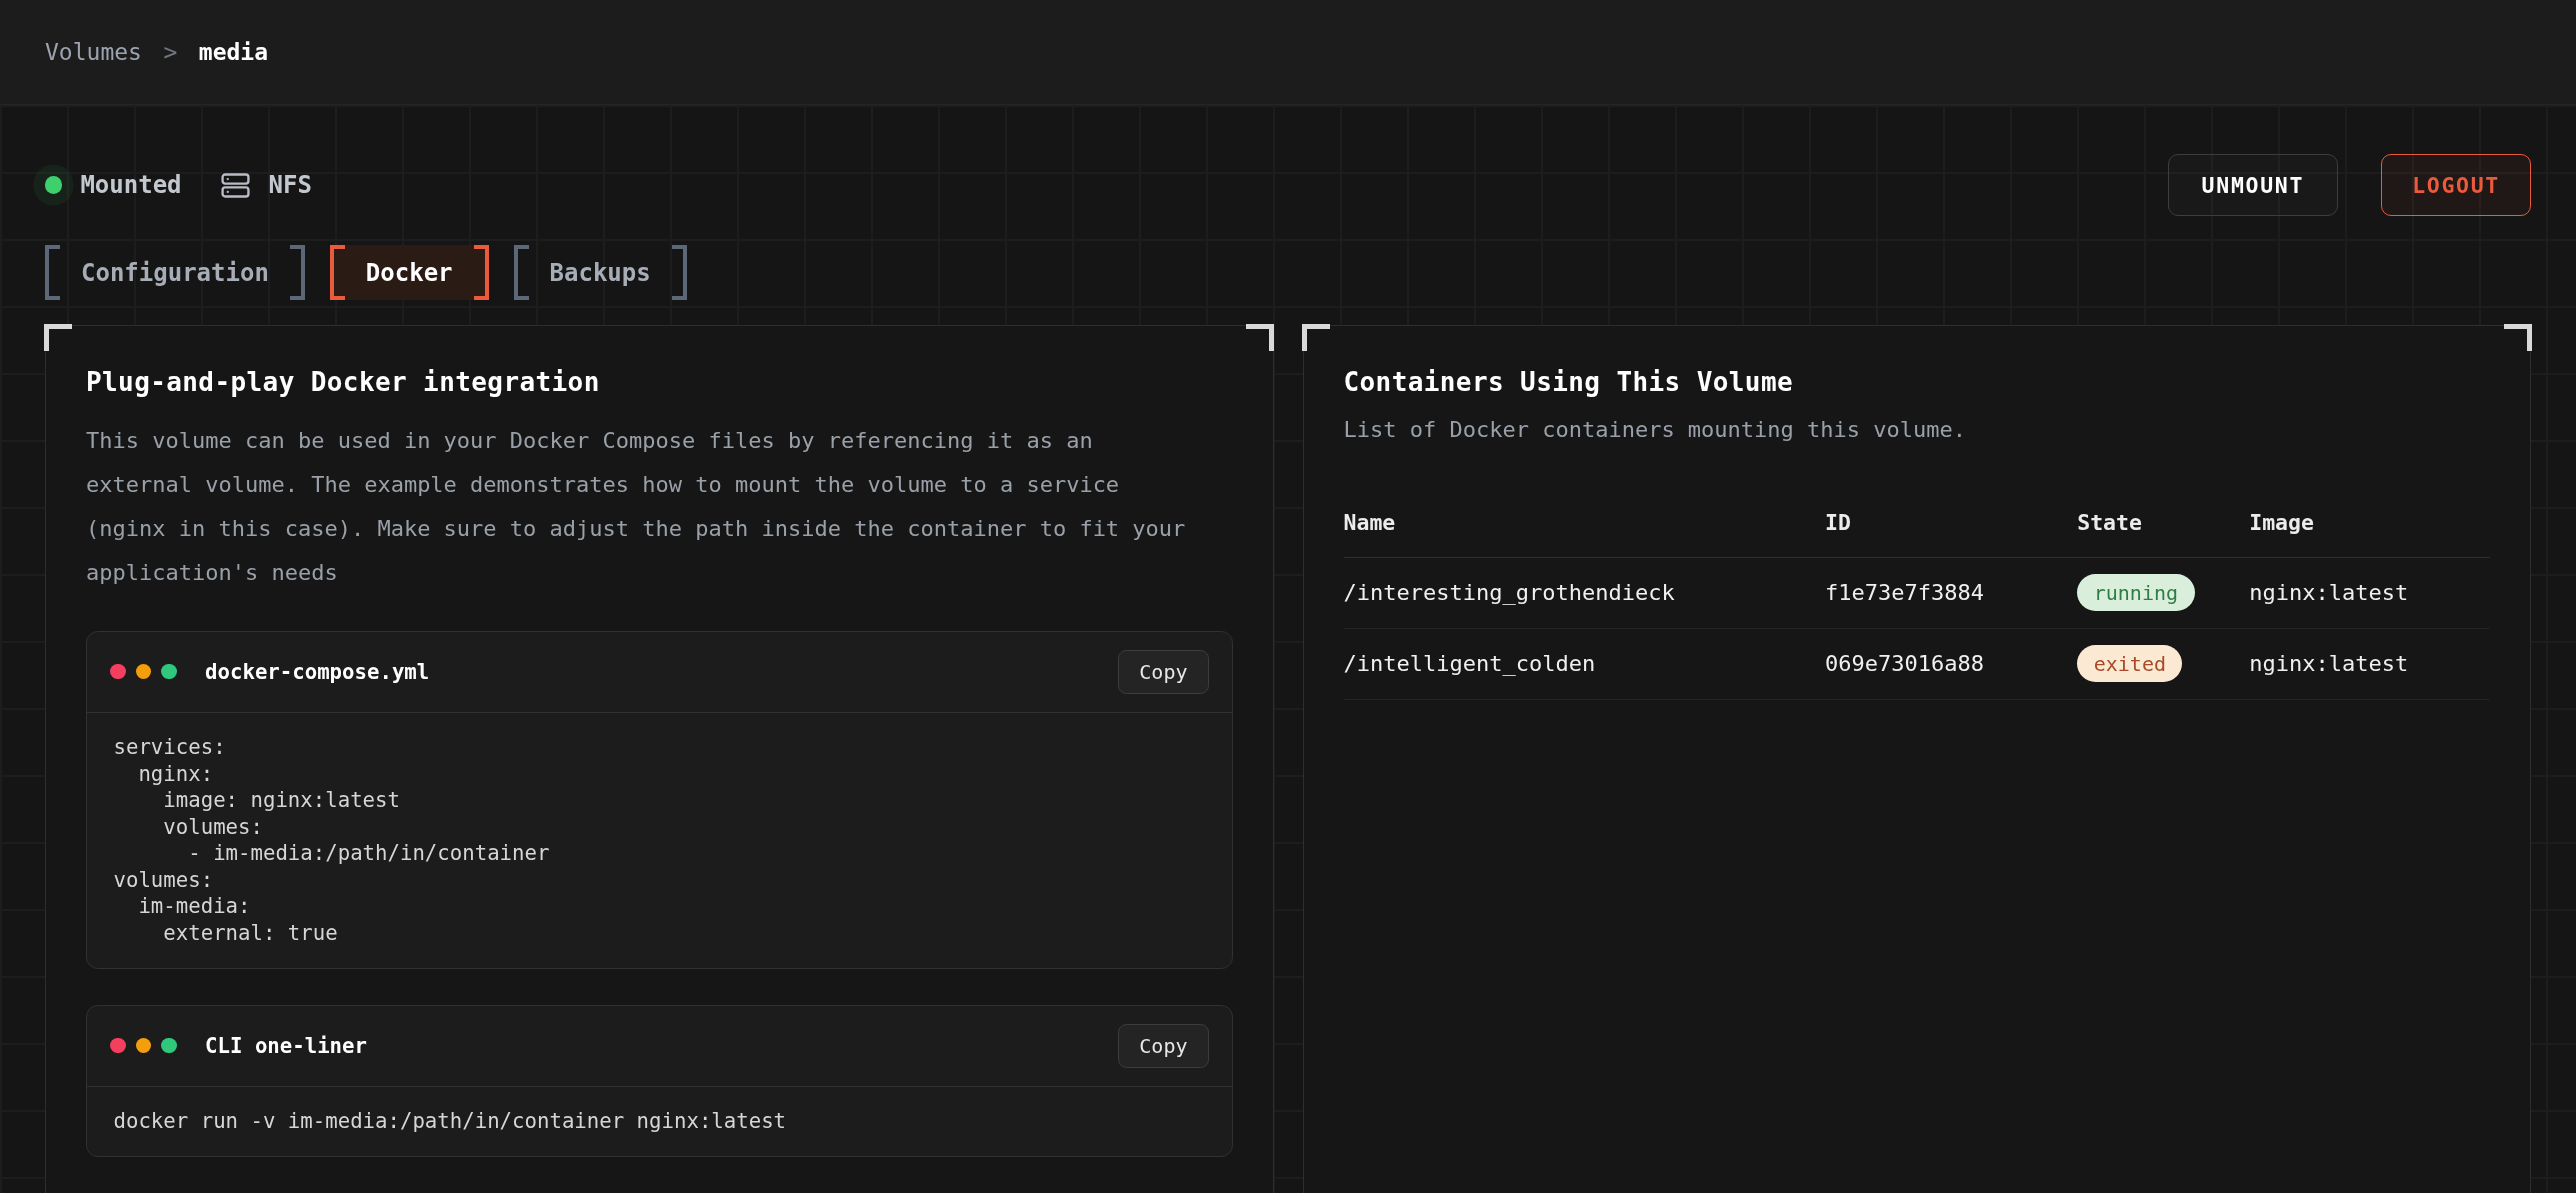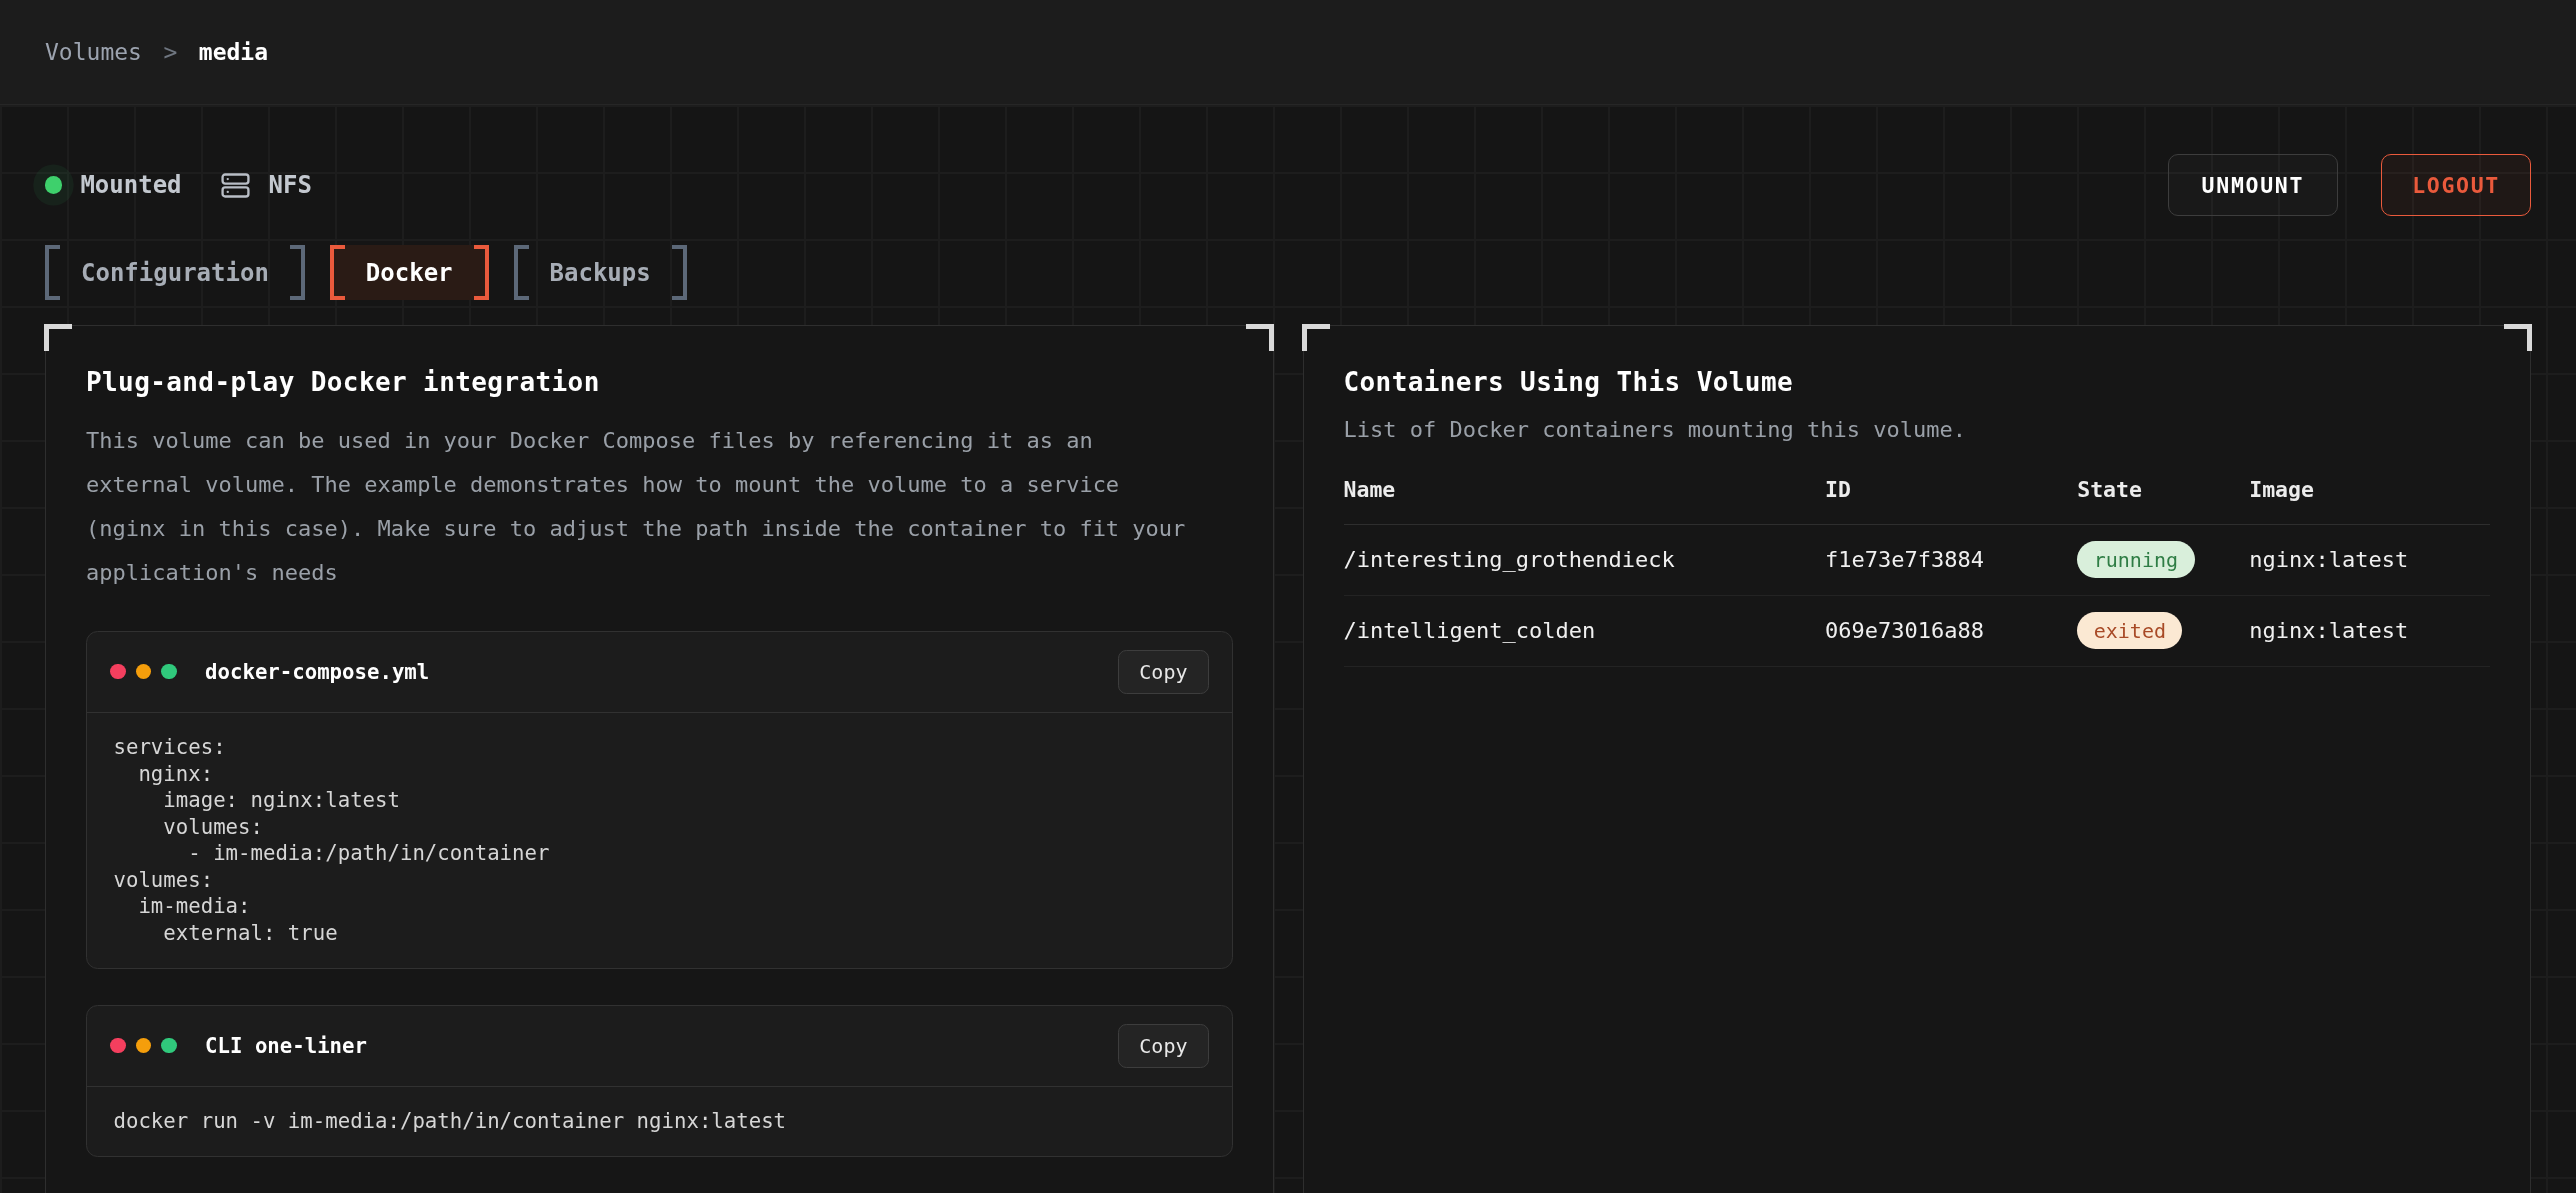--- a/index.html
+++ b/index.html
@@ -100,21 +100,21 @@
     margin-left:auto; background:#242424; border:1.7px solid #3d3d3d; border-radius:8.3px;
     color:#e8e8e8; font-size:20px; padding:9px 20px;
   }
   .code-body {
     margin:0; padding:21.5px 26.5px; font-family:inherit;
     font-size:20.7px; line-height:26.5px; color:#d6d6d6; white-space:pre;
   }
 
   
   .panel-sub { margin:20px 0 0; font-size:22px; color:#9aa0a8; }
-  .ctable { margin-top:35px; }
+  .ctable { margin-top:68px; }
   .crow { display:flex; align-items:center; }
   .chead { font-size:21.5px; font-weight:bold; color:#ececec; padding-bottom:21.5px; border-bottom:1.7px solid #2e2e2e; }
   .cbody-row { font-size:22px; color:#f0f0f0; padding:16.5px 0; border-bottom:1.7px solid #232323; min-height:63px; }
   .c-name  { width:42%; padding-right:16.5px; }
   .c-id    { width:22%; }
   .c-state { width:15%; }
   .c-image { flex:1; }
   .badge {
     display:inline-block; padding:6.6px 16.5px; border-radius:826px;
     font-size:20px;

